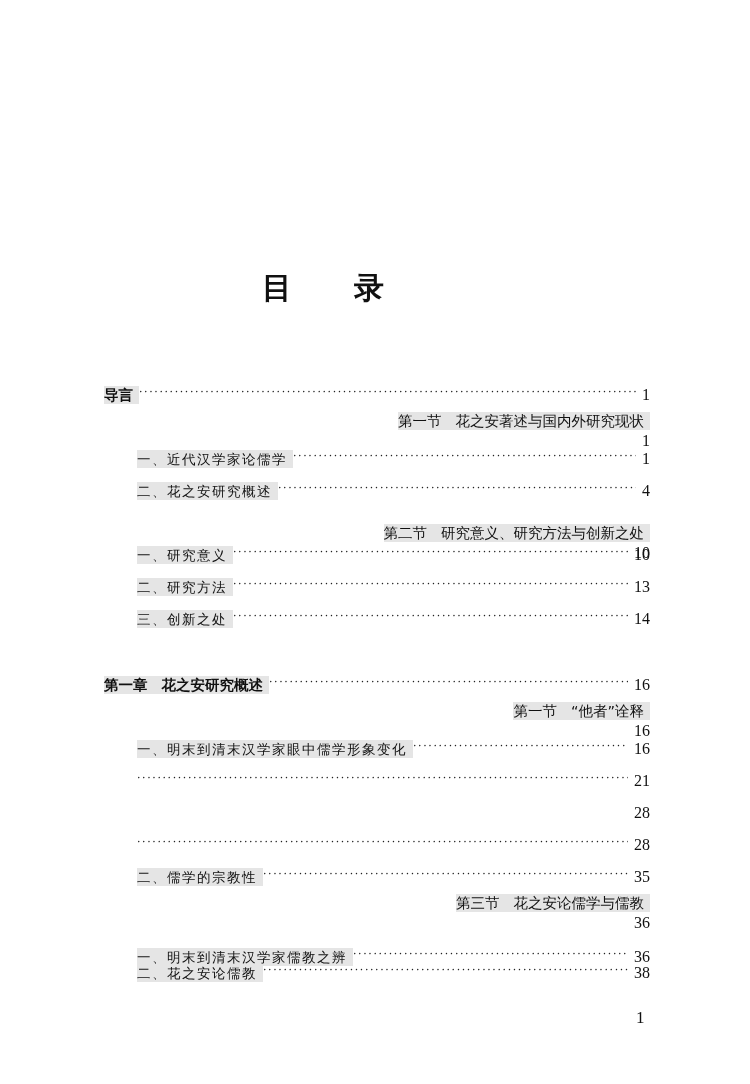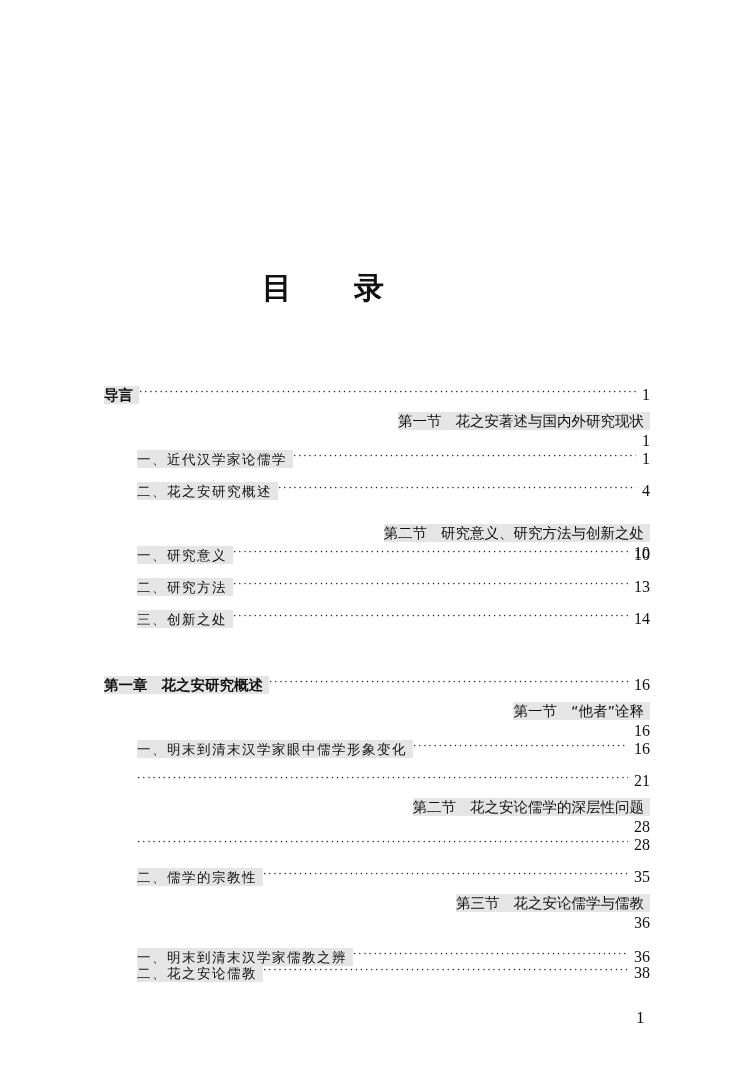--- a/index.html
+++ b/index.html
@@ -82,21 +82,20 @@
   <div class="row lvl2" style="top:354px">
     <span class="label">一、明末到清末汉学家眼中儒学形象变化</span>
     <span class="dots">··································································································</span>
     <span class="page">16</span>
   </div>
   <div class="row lvl2" style="top:386px">
     <span class="dots">··································································································</span>
     <span class="page">21</span>
   </div>
   <div class="row lvl1" style="top:418px">
-    <span class="label"><span>第二节</span><span class="sep"></span><span>花之安论儒学的深层性问题</span></span>
     <span class="dots">··································································································</span>
     <span class="page">28</span>
   </div>
   <div class="row lvl2" style="top:450px">
     <span class="dots">··································································································</span>
     <span class="page">28</span>
   </div>
   <div class="row lvl2" style="top:482px">
     <span class="label">二、儒学的宗教性</span>
     <span class="dots">··································································································</span>

